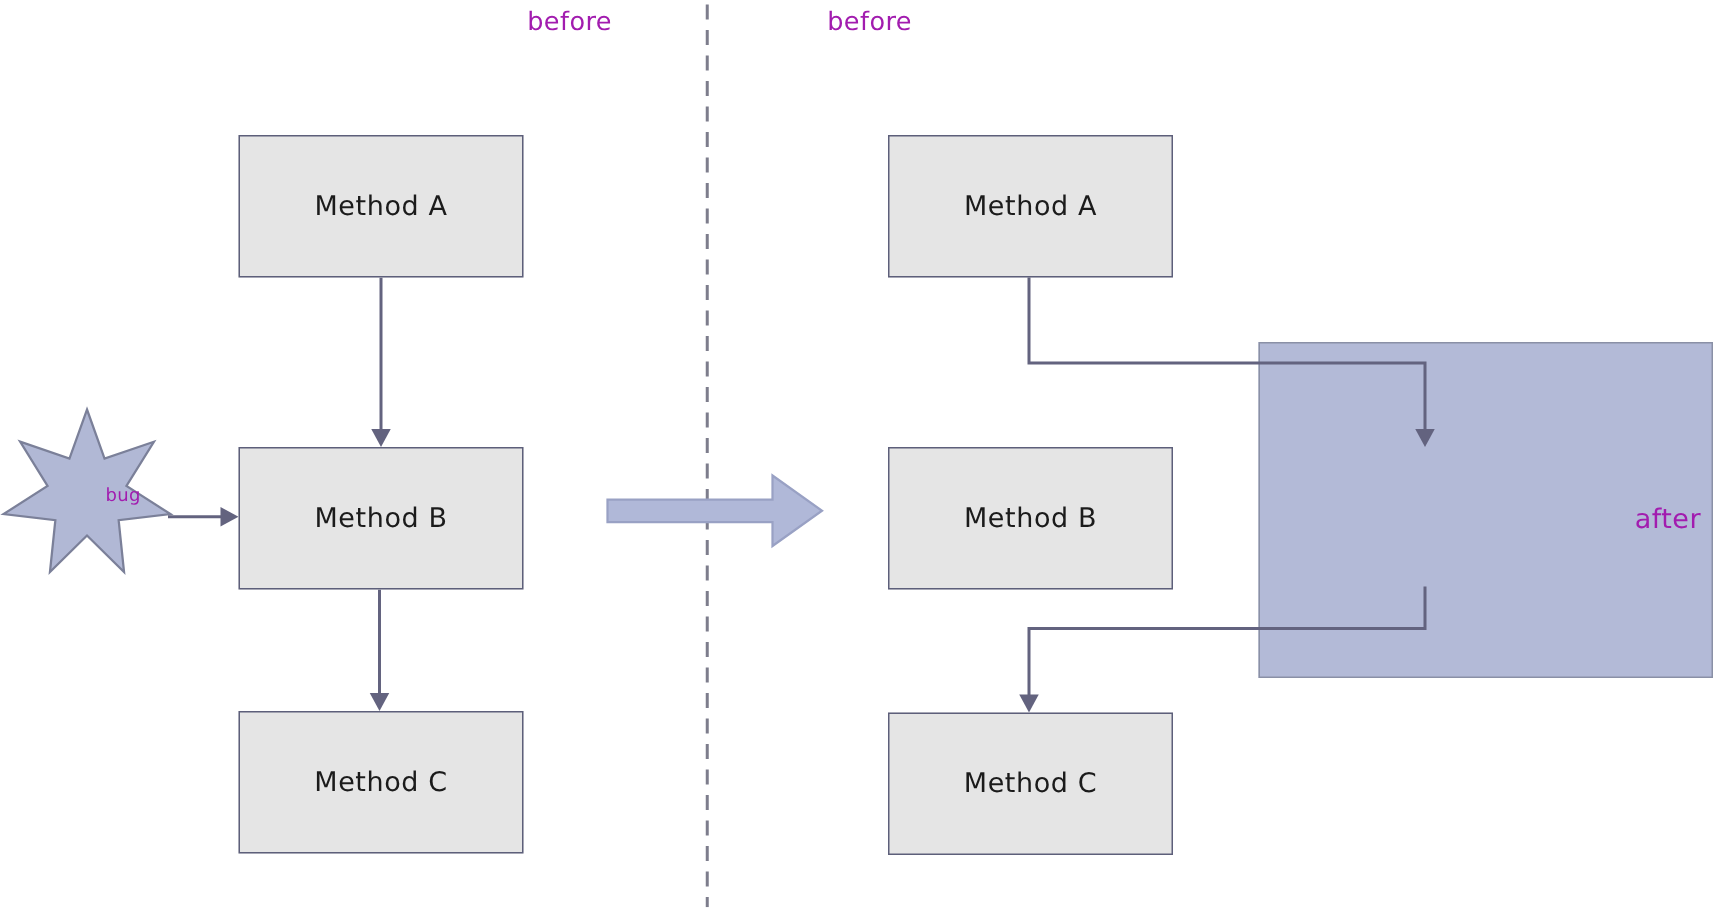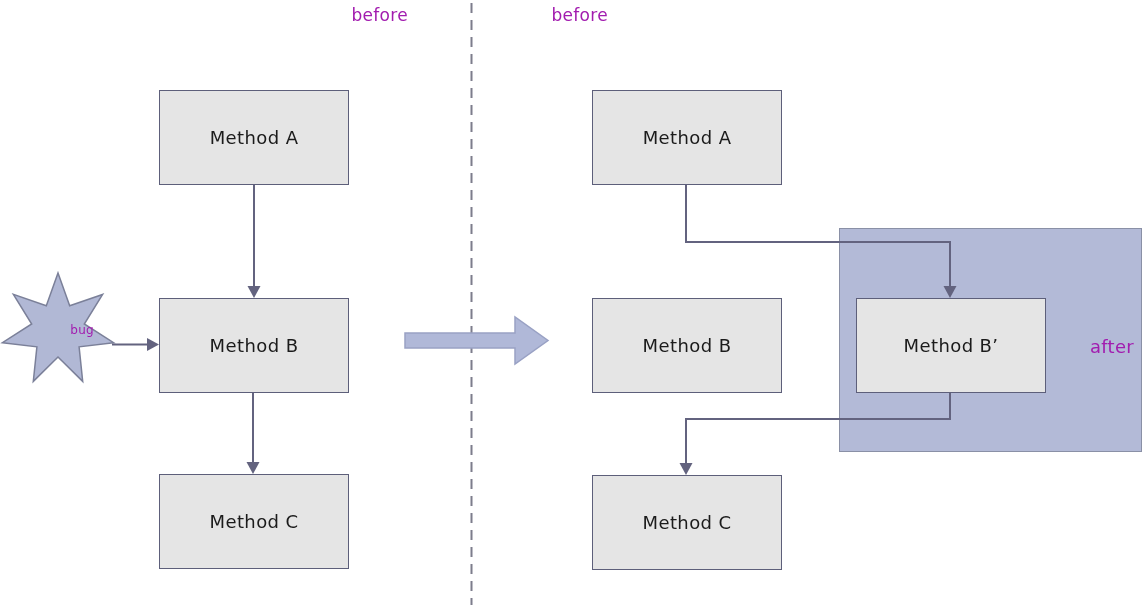--- a/index.html
+++ b/index.html
@@ -103,17 +103,16 @@
 
   <div class="node node-a-before">Method A</div>
   <div class="node node-b-before">Method B</div>
   <div class="node node-c-before">Method C</div>
 
   <div class="float-label label-bug">bug</div>
 
   <div class="node node-a-after">Method A</div>
   <div class="node node-b-after">Method B</div>
   <div class="node node-c-after">Method C</div>
-  <div class="node node-bprime">Method B’</div>
 
   <div class="float-label label-patch">after</div>
 
 </div>
 
 </body></html>

